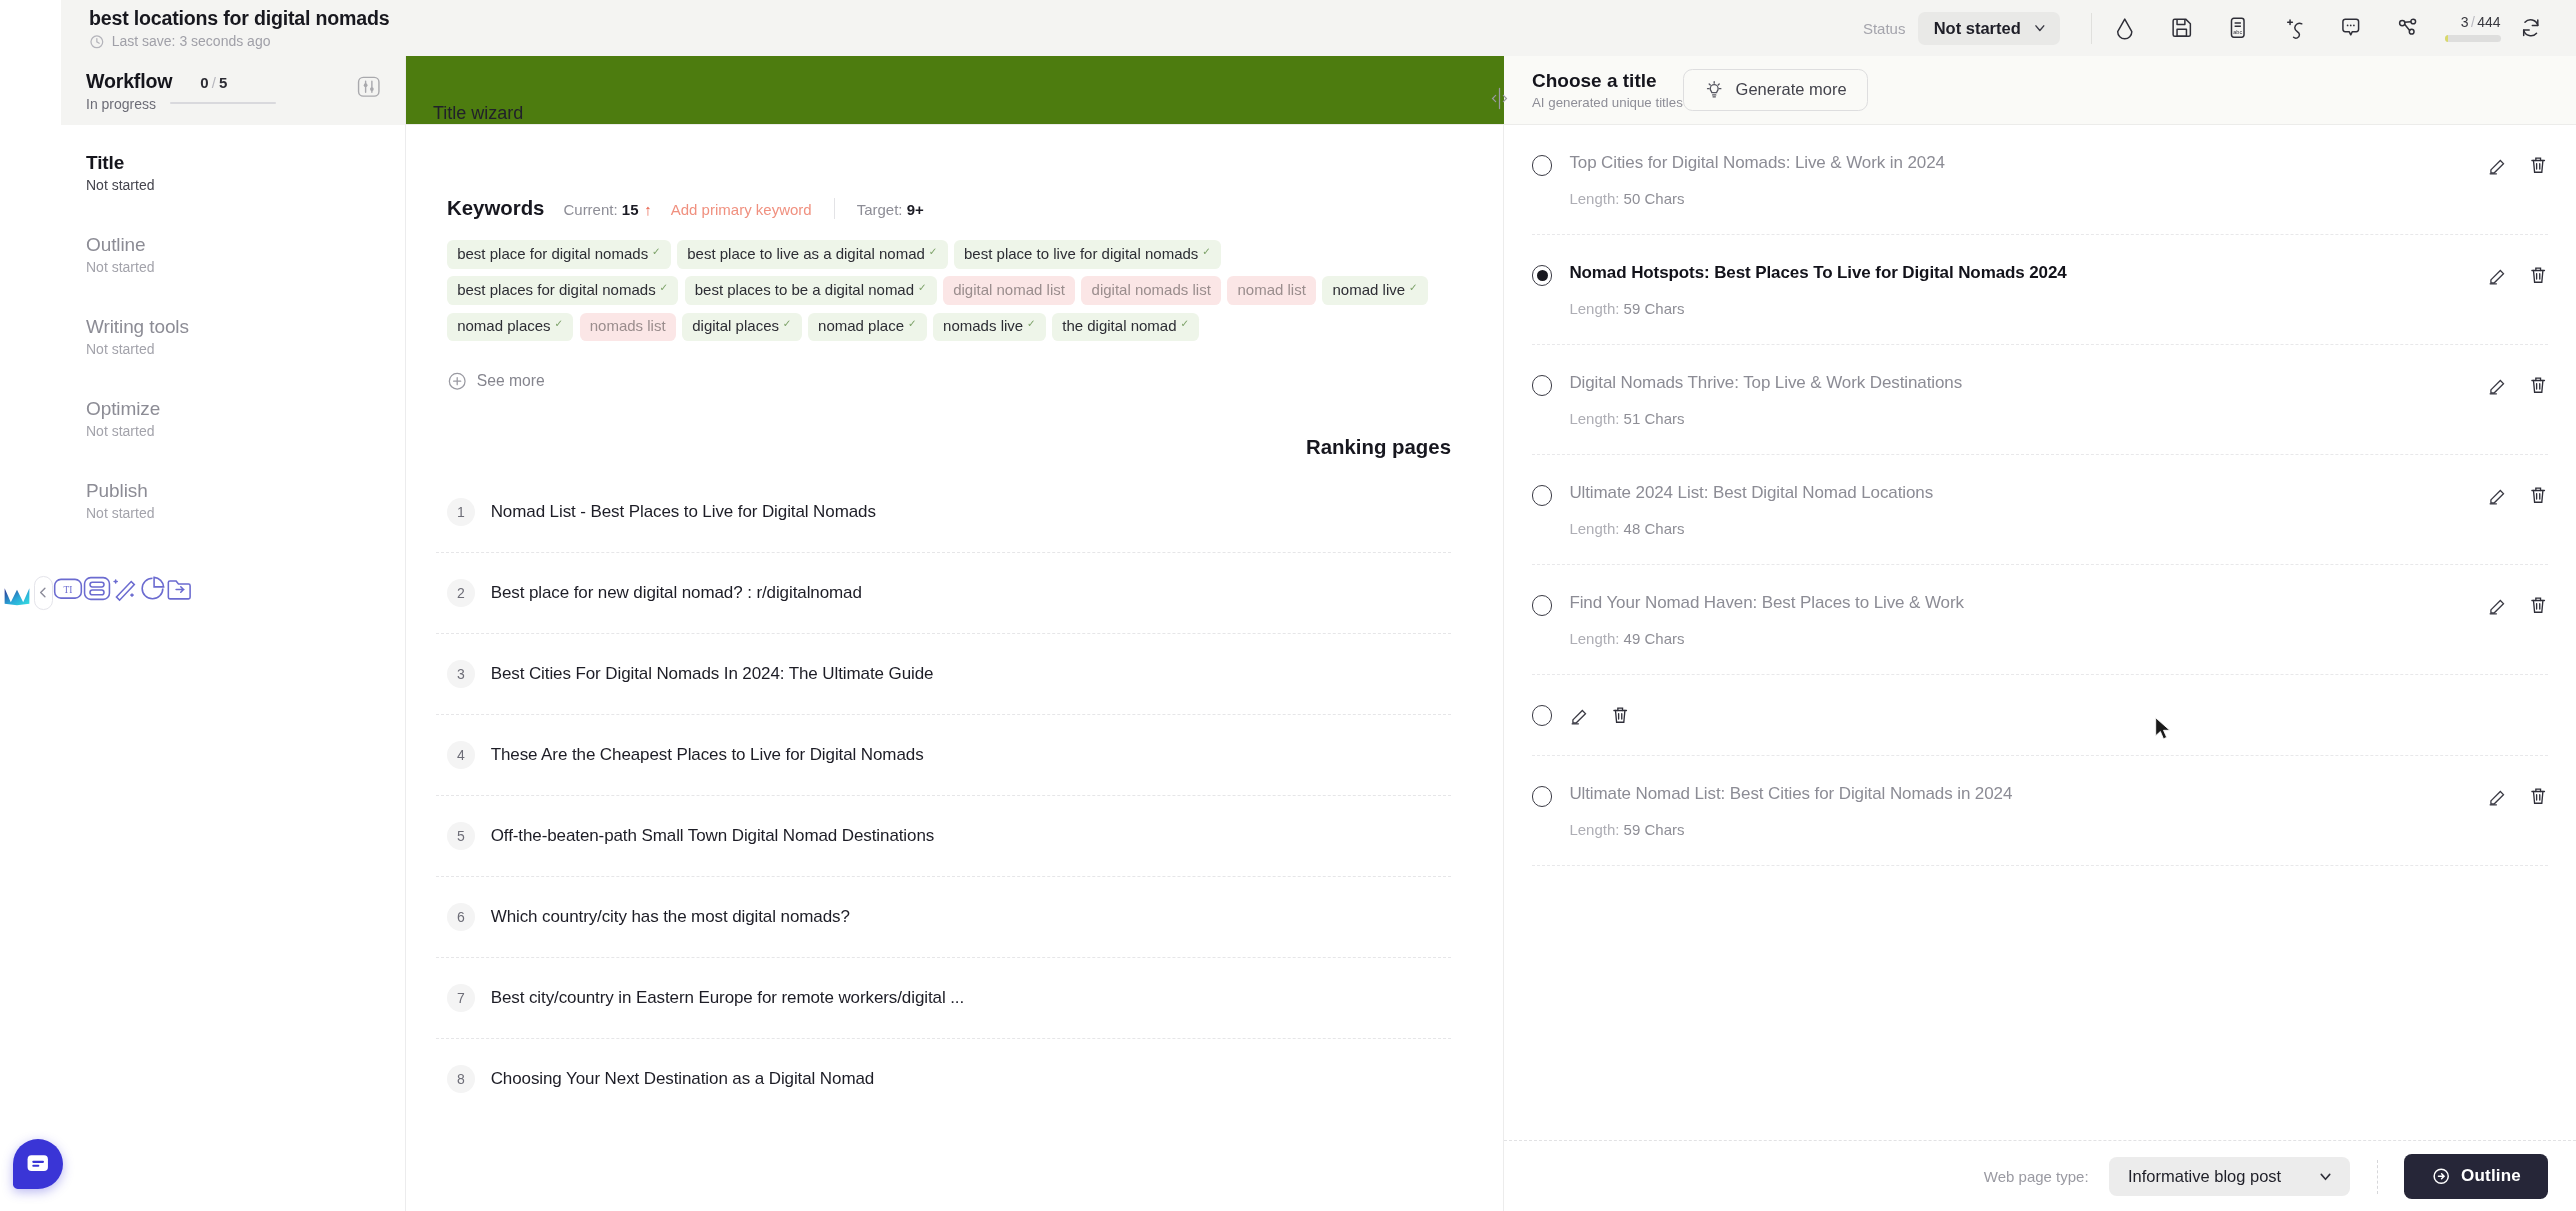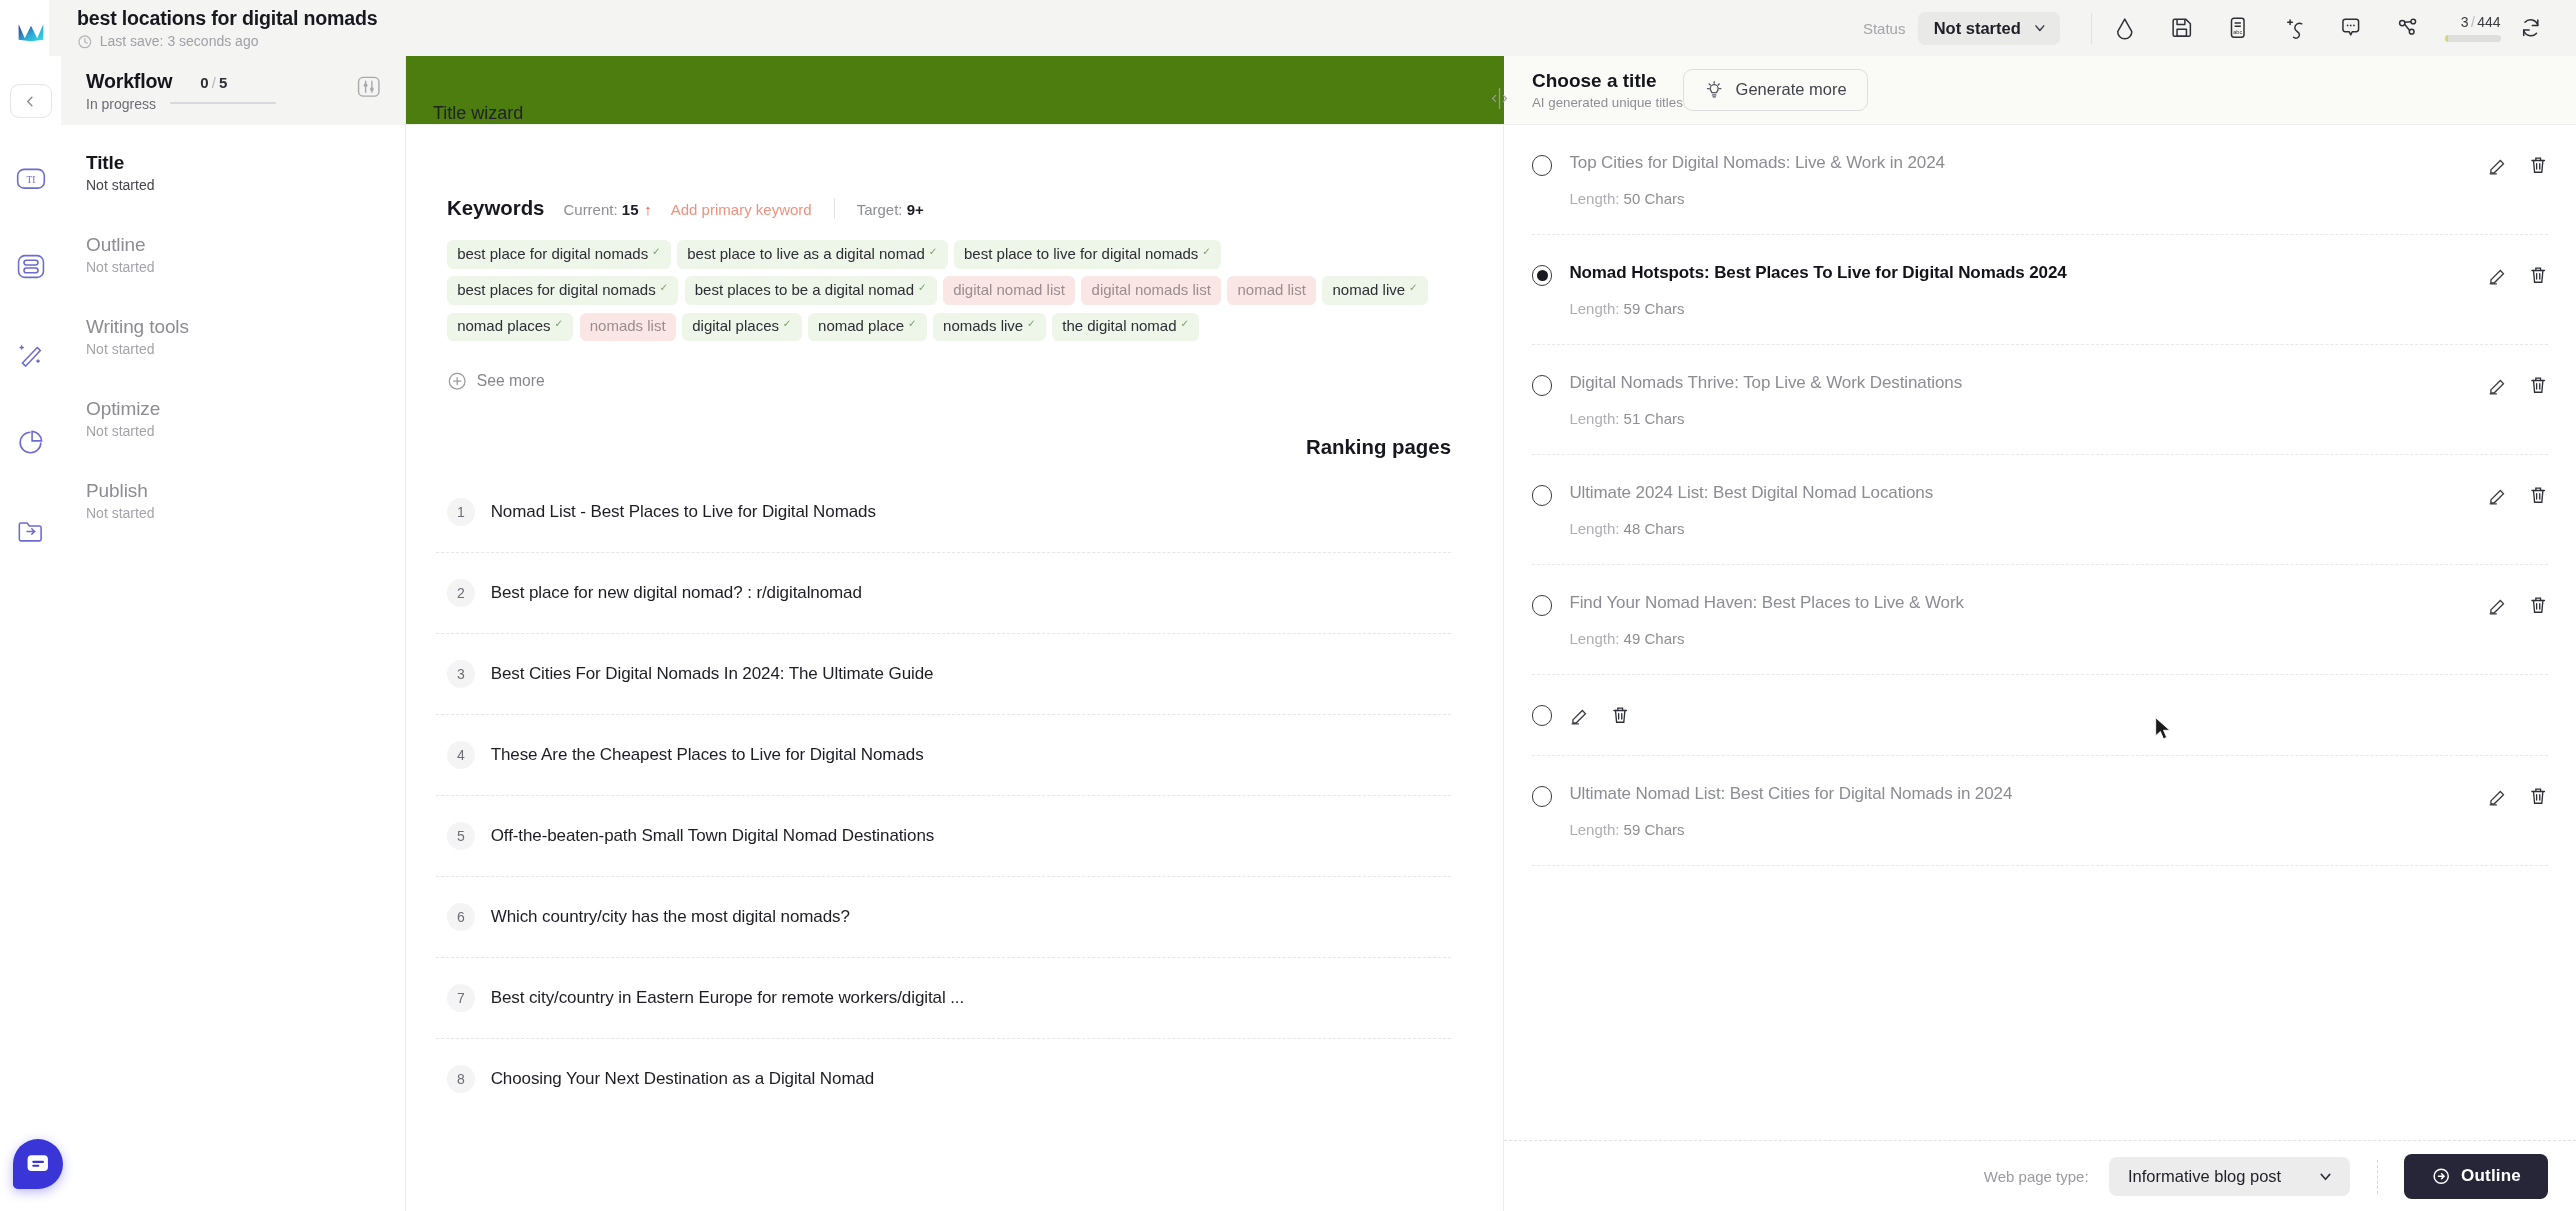--- a/index.html
+++ b/index.html
@@ -9,21 +9,21 @@
     background: #ffffff;
     overflow: hidden;
     -webkit-font-smoothing: antialiased;
   }
   .app { position: relative; width: 2576px; height: 1212px; display: flex; }
 
   
   .rail {
     width: 61px; height: 1212px;
     background: #ffffff;
-    display: flex; flex-direction: column; align-items: center;
+    display: flex; flex-direction: row; align-items: center;
     padding-top: 14px;
     flex: 0 0 61px;
     position: relative; z-index: 5;
   }
   .rail-logo { width: 36px; height: 36px; margin-bottom: 34px; display:flex; align-items:center; justify-content:center; }
   .rail-btn {
     width: 45px; height: 39px; margin-bottom: 49px;
     display: flex; align-items: center; justify-content: center;
     border-radius: 9.4px; cursor: pointer;
   }
@@ -168,21 +168,21 @@
   .bottom-div { width: 0.8px; height: 34px; border-left: 0.8px dashed #d7d7da; margin: 0 6.3px; }
   .outline-btn {
     display: flex; align-items: center; gap: 9.4px;
     background: #262638; color: #fff; border-radius: 7.8px;
     padding: 12.5px 27px; cursor: pointer;
   }
   .outline-btn-label { font-size: 17px; font-weight: 700; letter-spacing: 0.2px; }
 
   
   .topbar {
-    position: absolute; top: 0; left: 49px; right: 0; height: 56px;
+    position: absolute; top: 0; left: 61px; right: 0; height: 56px;
     background: #f4f4f2; display: flex; align-items: center;
     padding: 0 19px 0 28px; z-index: 10;
   }
   .doc-title { font-size: 19.6px; font-weight: 700; color: #18181f; letter-spacing: -0.2px; }
   .doc-save { display: flex; align-items: center; gap: 7px; margin-top: 3.9px; }
   .doc-save-label { font-size: 14px; color: #a0a0a8; }
   .topbar-spacer { flex: 1 1 auto; }
   .status-wrap { display: flex; align-items: center; gap: 12.5px; margin-right: 14px; }
   .status-label { font-size: 15px; color: #a4a4ac; }
   .status-chip {

